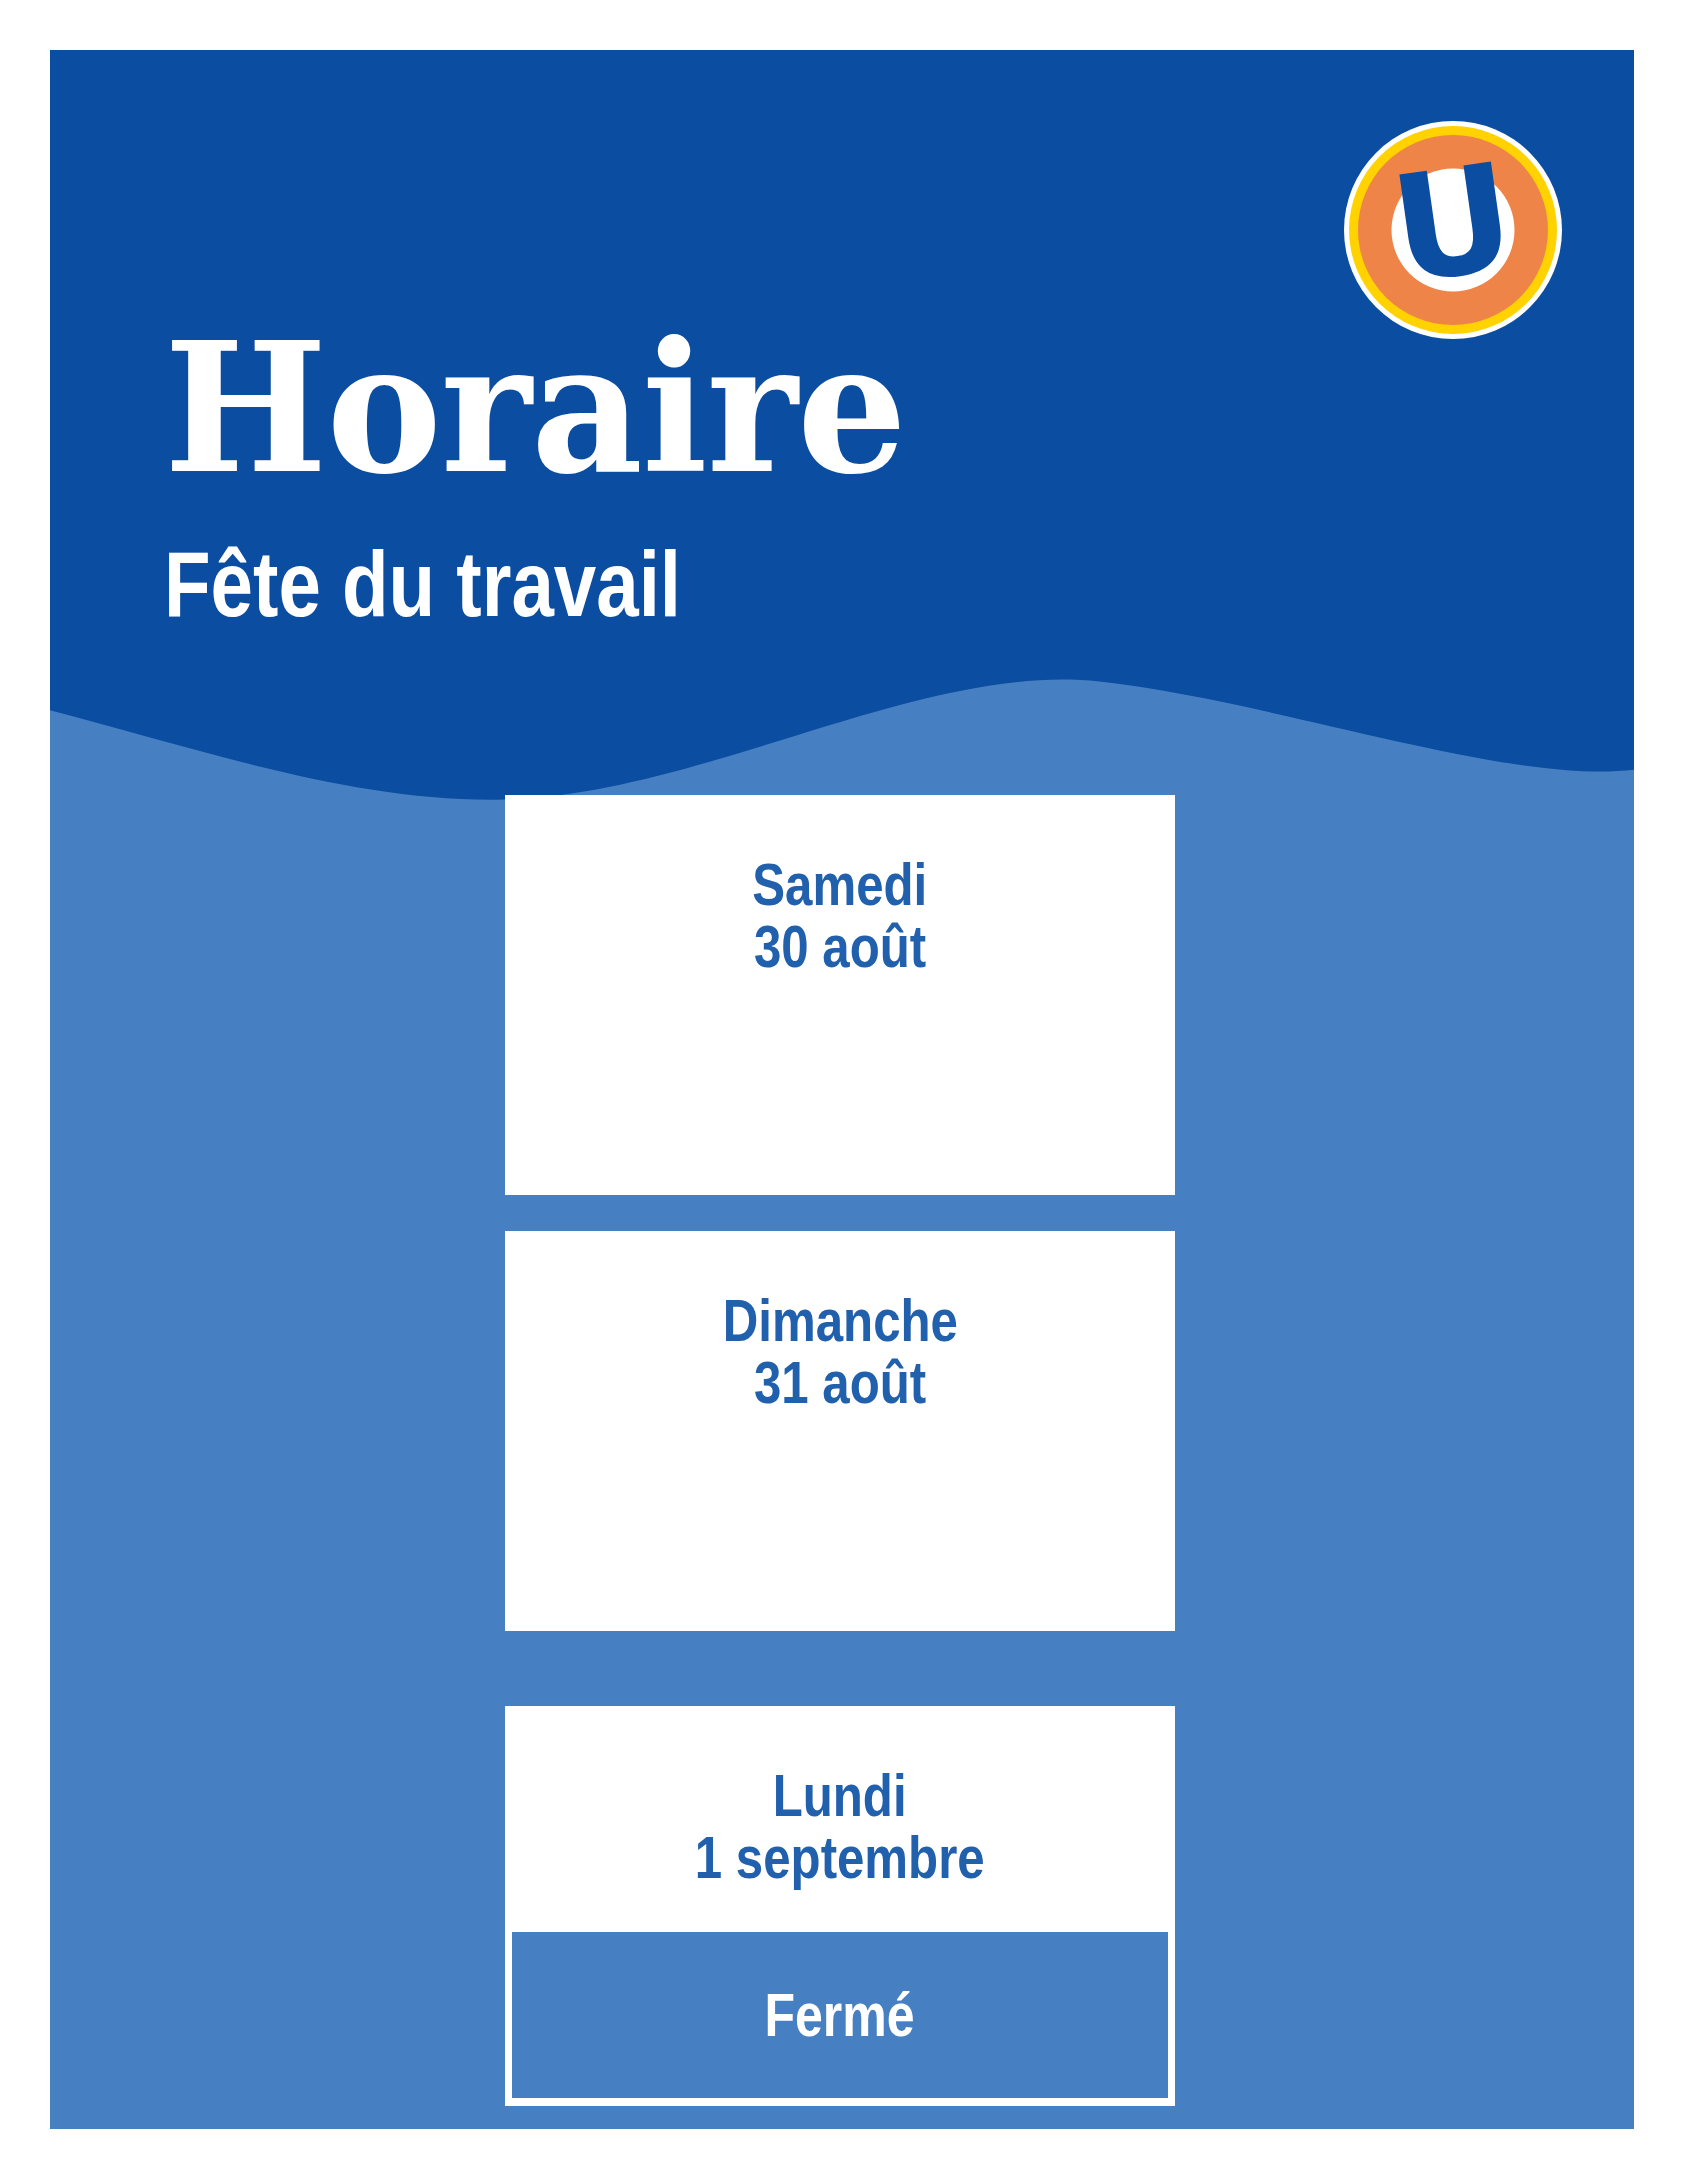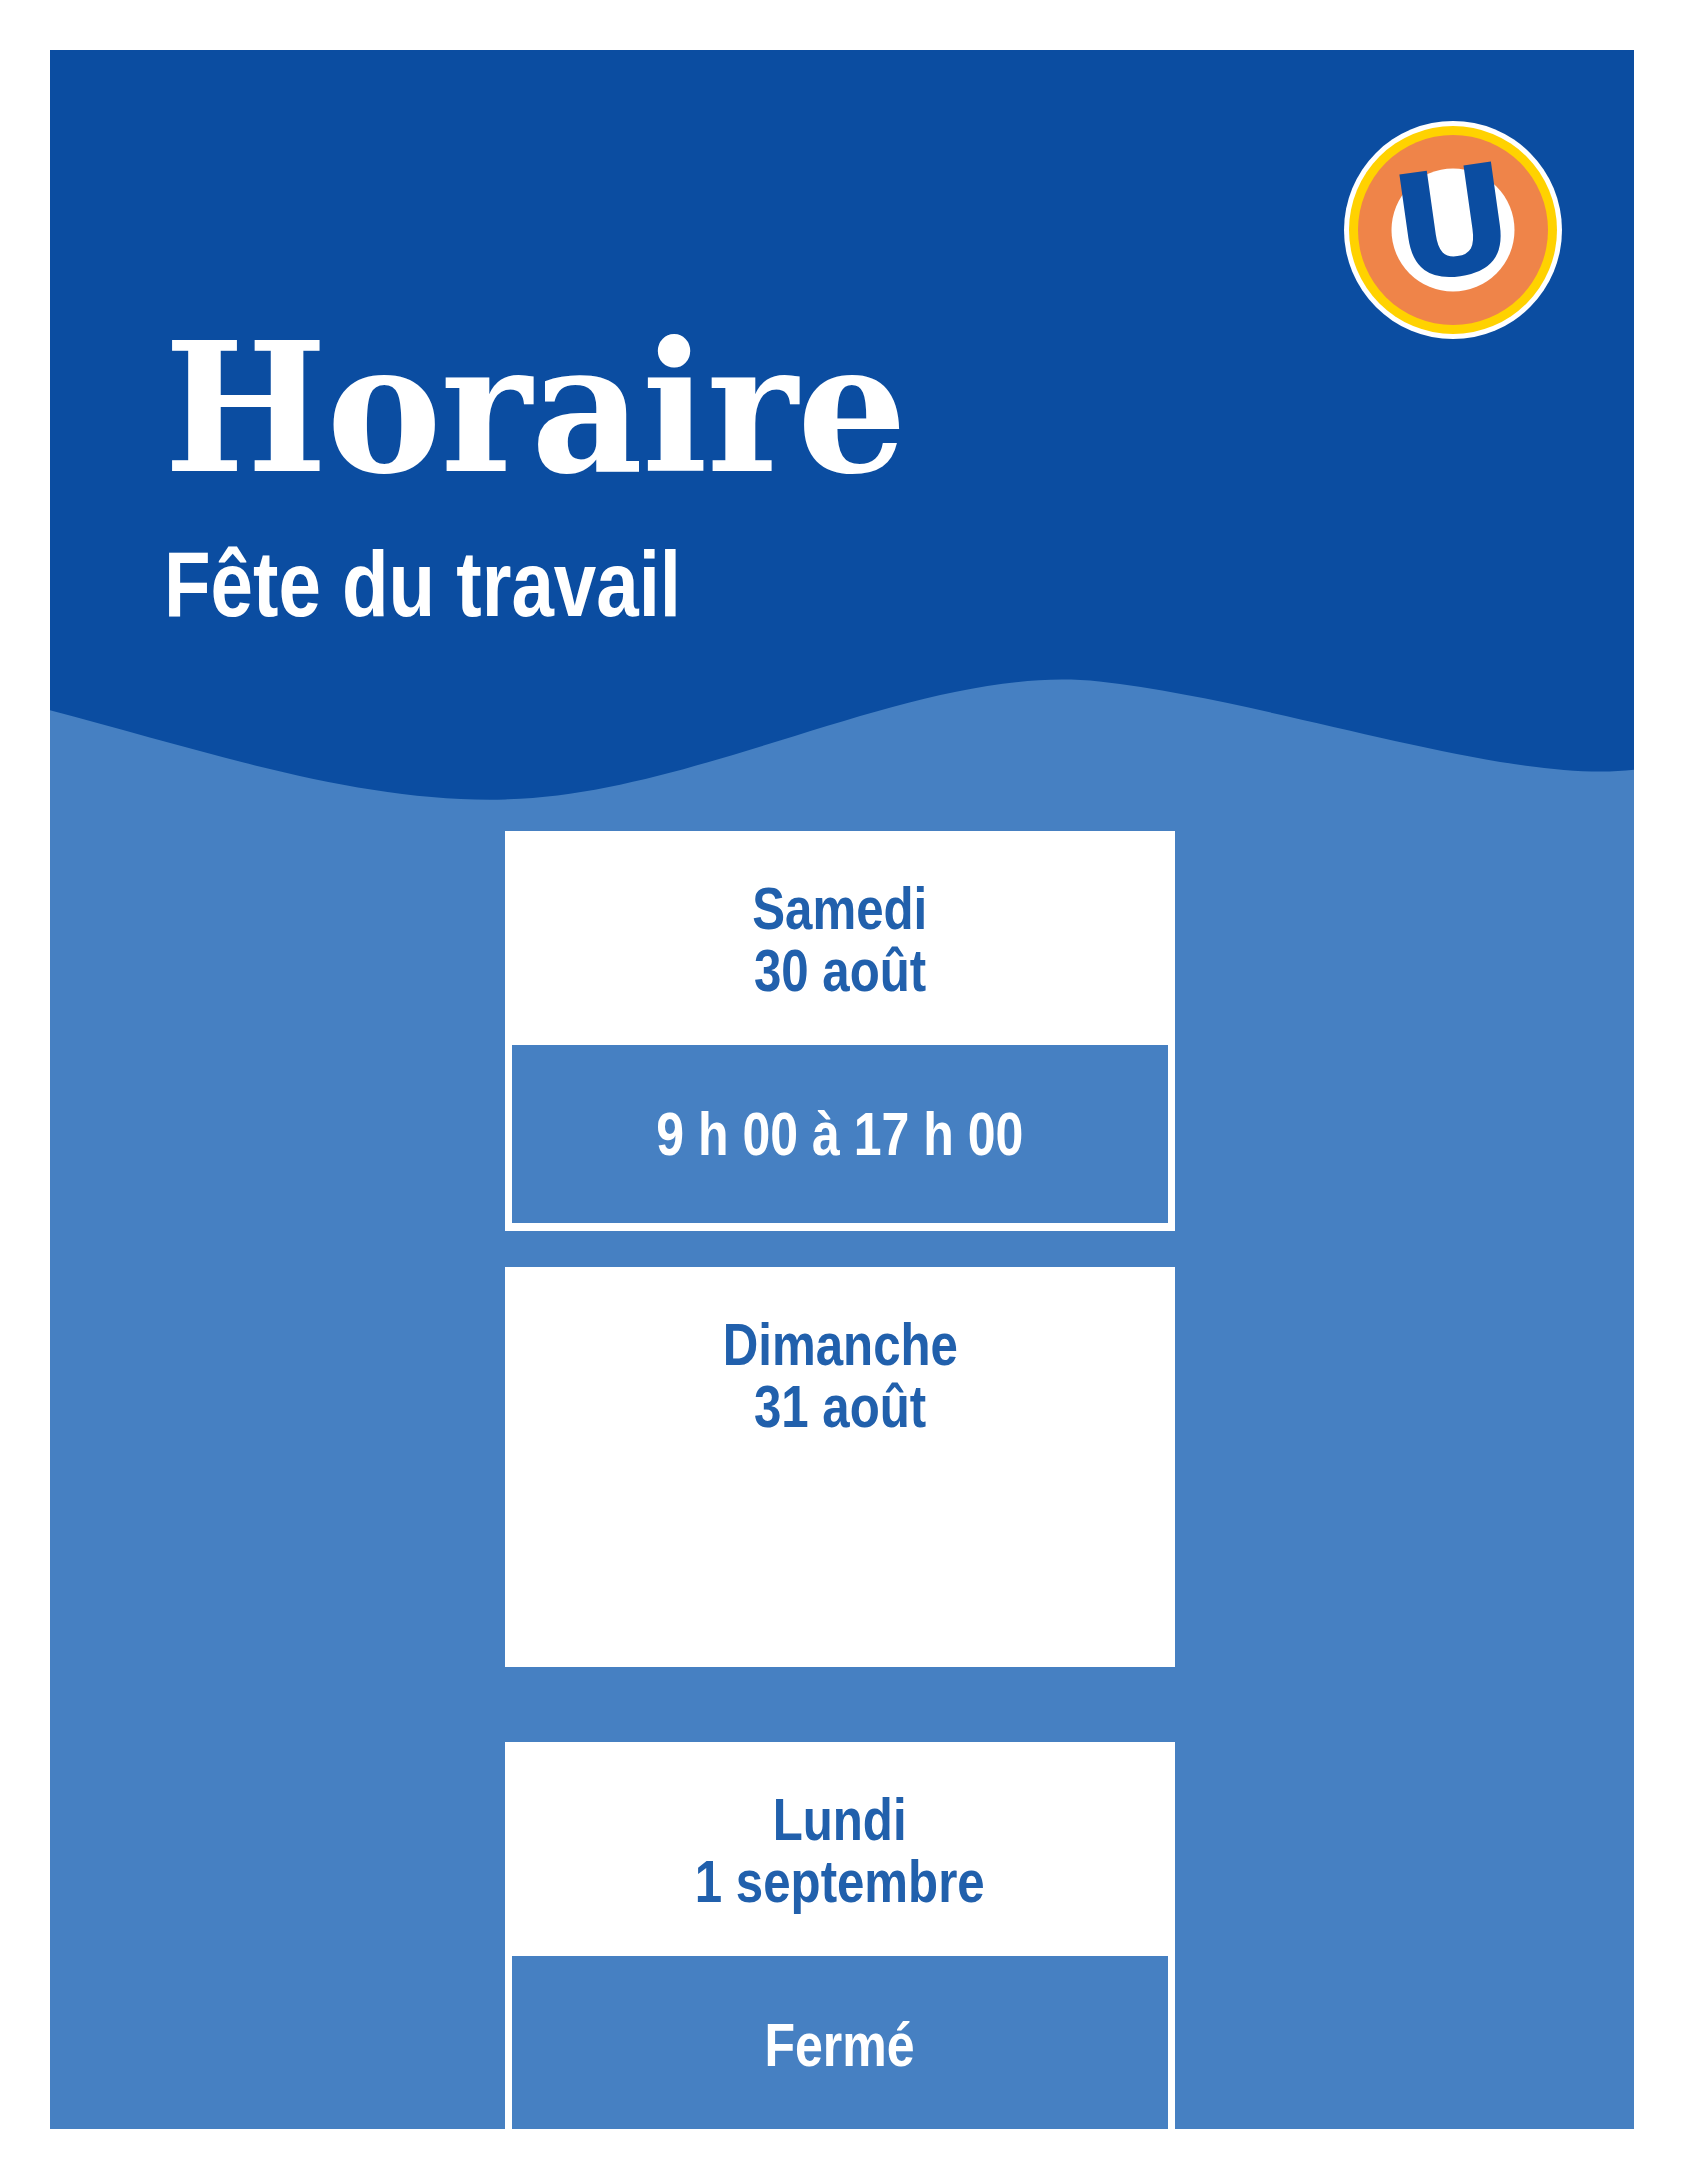--- a/index.html
+++ b/index.html
@@ -98,22 +98,21 @@
   
   .card {
     position: absolute;
     left: 455px;
     width: 670px;
     height: 400px;
     background: #ffffff;
     display: flex;
     flex-direction: column;
     box-sizing: border-box;
-    padding: 4px 7px 8px 7px;
-    margin-top: 36px;
+    padding: 16px 7px 8px 7px;
   }
   .card.c1 { top: 745px; }
   .card.c2 { top: 1181px; gap: 26px; }
   .card.c3 { top: 1656px; }
   .day-area {
     height: 210px;
     display: flex;
     flex-direction: column;
     align-items: center;
     justify-content: center;
@@ -167,23 +166,20 @@
     </div>
 
     <div class="title">Horaire</div>
     <div class="subtitle">Fête du travail</div>
 
     <div class="card c1">
       <div class="day-area">
         <div class="day-line">Samedi</div>
         <div class="day-line">30 août</div>
       </div>
-      <div class="hours-panel">
-        <div class="hours-text">9 h 00 à 17 h 00</div>
-      </div>
     </div>
 
     <div class="card c2">
       <div class="day-area">
         <div class="day-line">Dimanche</div>
         <div class="day-line">31 août</div>
       </div>
     </div>
 
     <div class="card c3">

